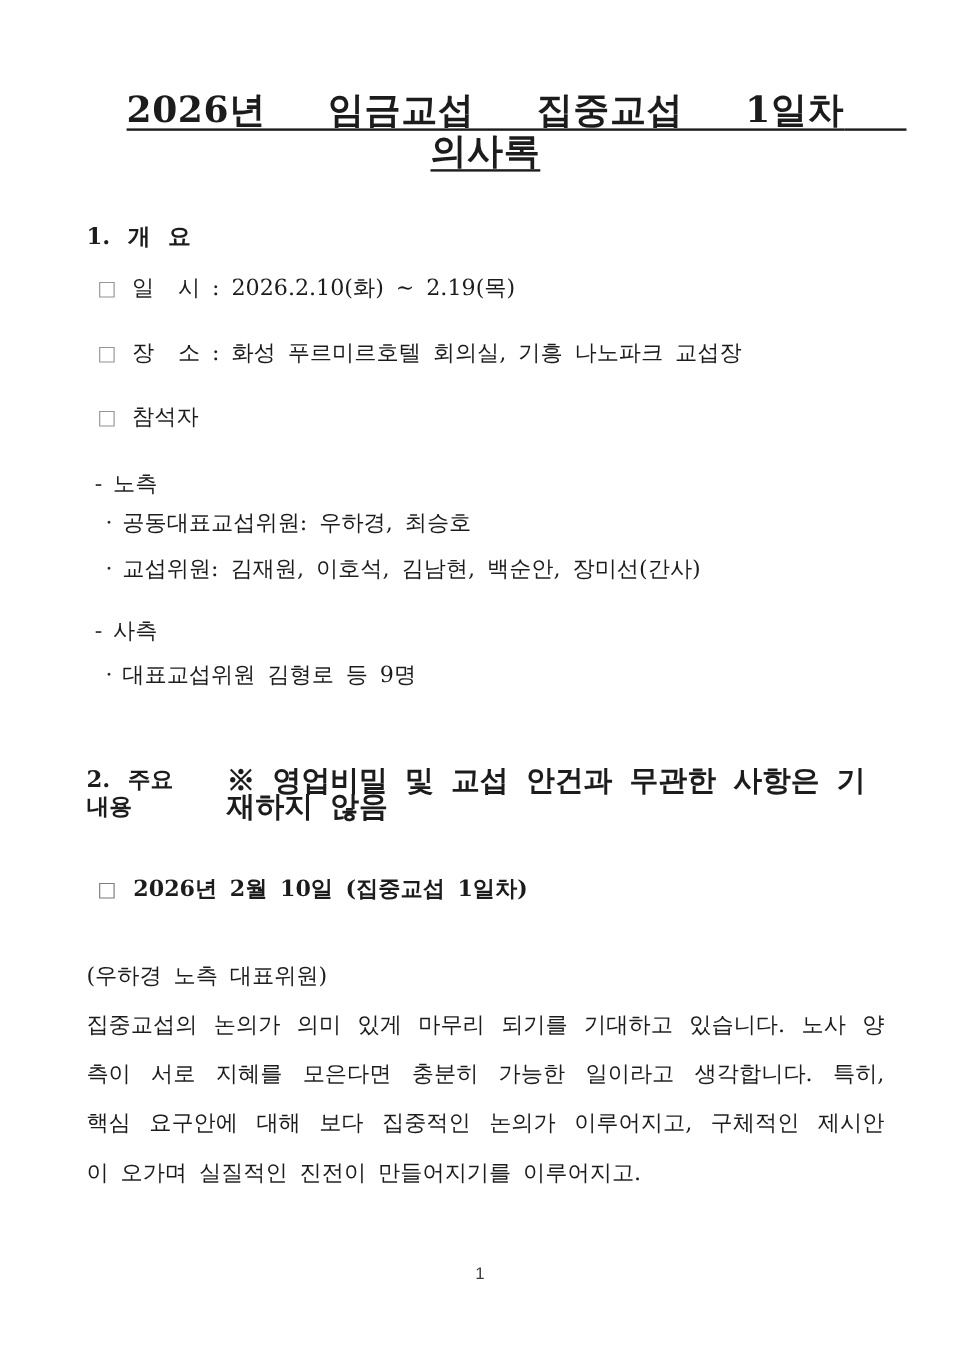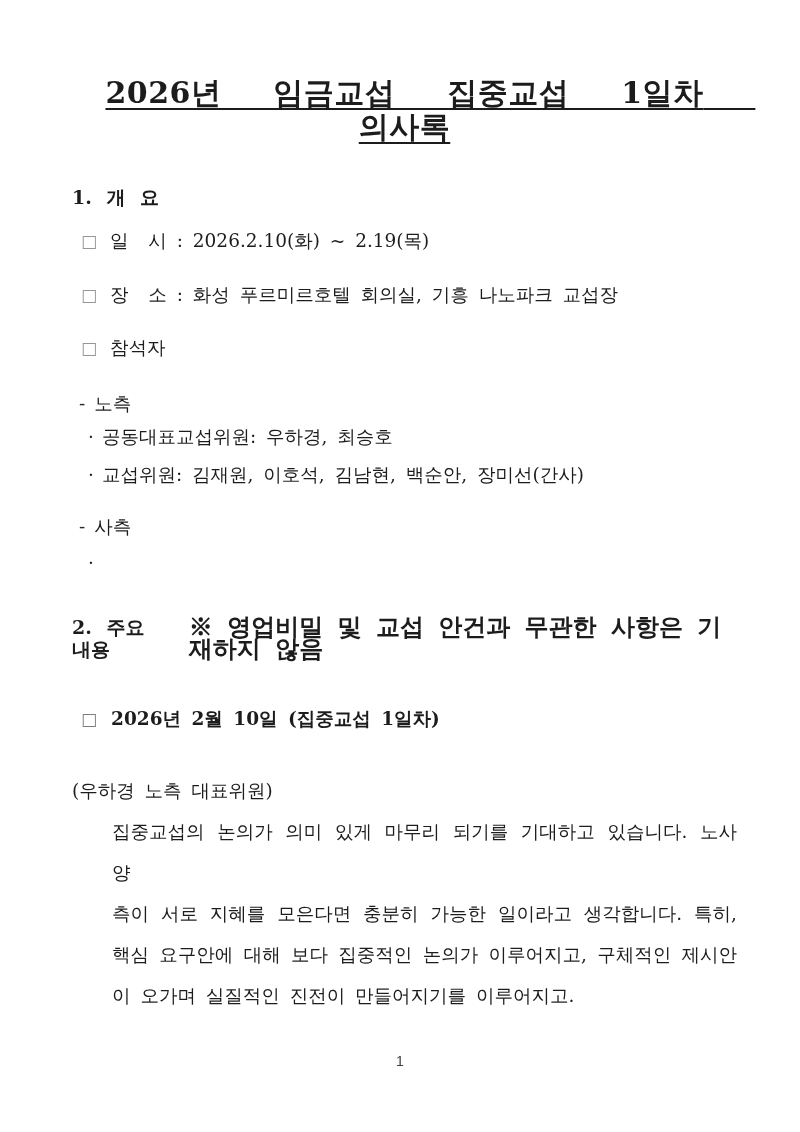--- a/index.html
+++ b/index.html
@@ -62,21 +62,21 @@
   .mt-item2 { margin-top: 34px; }
   .mt-item3 { margin-top: 33px; }
   .mt-labor { margin-top: 36px; }
   .mt-co    { margin-top: 13px; }
   .mt-nego  { margin-top: 18px; }
   .mt-mgmt  { margin-top: 32px; }
   .mt-rep   { margin-top: 16px; }
   .h2-line {
     display: flex;
     align-items: flex-end;
-    margin-top: 43px;
+    margin-top: 66px;
     line-height: 22px;
   }
   .h2-note {
     font-size: 24px;
     font-weight: 700;
     word-spacing: 6px;
     margin-left: 14px;
     white-space: pre-wrap;
   }
   .date-heading {
@@ -86,21 +86,21 @@
   }
   .date-heading .box-marker { color: #7d7d7d; }
   .speech {
     margin-top: 41px;
     font-size: 18.5px;
     line-height: 41px;
     word-spacing: 4px;
   }
   .speech-2 { margin-top: 15px; }
   .speaker { white-space: pre-wrap; }
-  .para-line { white-space: pre-wrap; margin-left: 40px; }
+  .para-line { white-space: pre-wrap; }
   .para-line.fill {
     text-align: justify;
     text-align-last: justify;
   }
   .page-number {
     position: absolute;
     left: 0;
     top: 1053px;
     width: 800px;
     text-align: center;
@@ -148,20 +148,21 @@
     <span class="line-text">교섭위원: 김재원, 이호석, 김남현, 백순안, 장미선(간사)</span>
   </div>
 
   <div class="line lv-dash mt-mgmt">
     <span class="marker dash-marker">-</span>
     <span class="line-text">사측</span>
   </div>
 
   <div class="line lv-dot mt-rep">
     <span class="marker dot-marker">·</span>
+    <span class="line-text">대표교섭위원 김형로 등 9명</span>
   </div>
 
   <div class="h2-line">
     <span class="h-section">2. 주요 내용</span>
     <span class="h2-note">※ 영업비밀 및 교섭 안건과 무관한 사항은 기재하지 않음</span>
   </div>
 
   <div class="line lv-box date-heading">
     <span class="marker box-marker">□</span>
     <span class="line-text">2026년 2월 10일 (집중교섭 1일차)</span>

